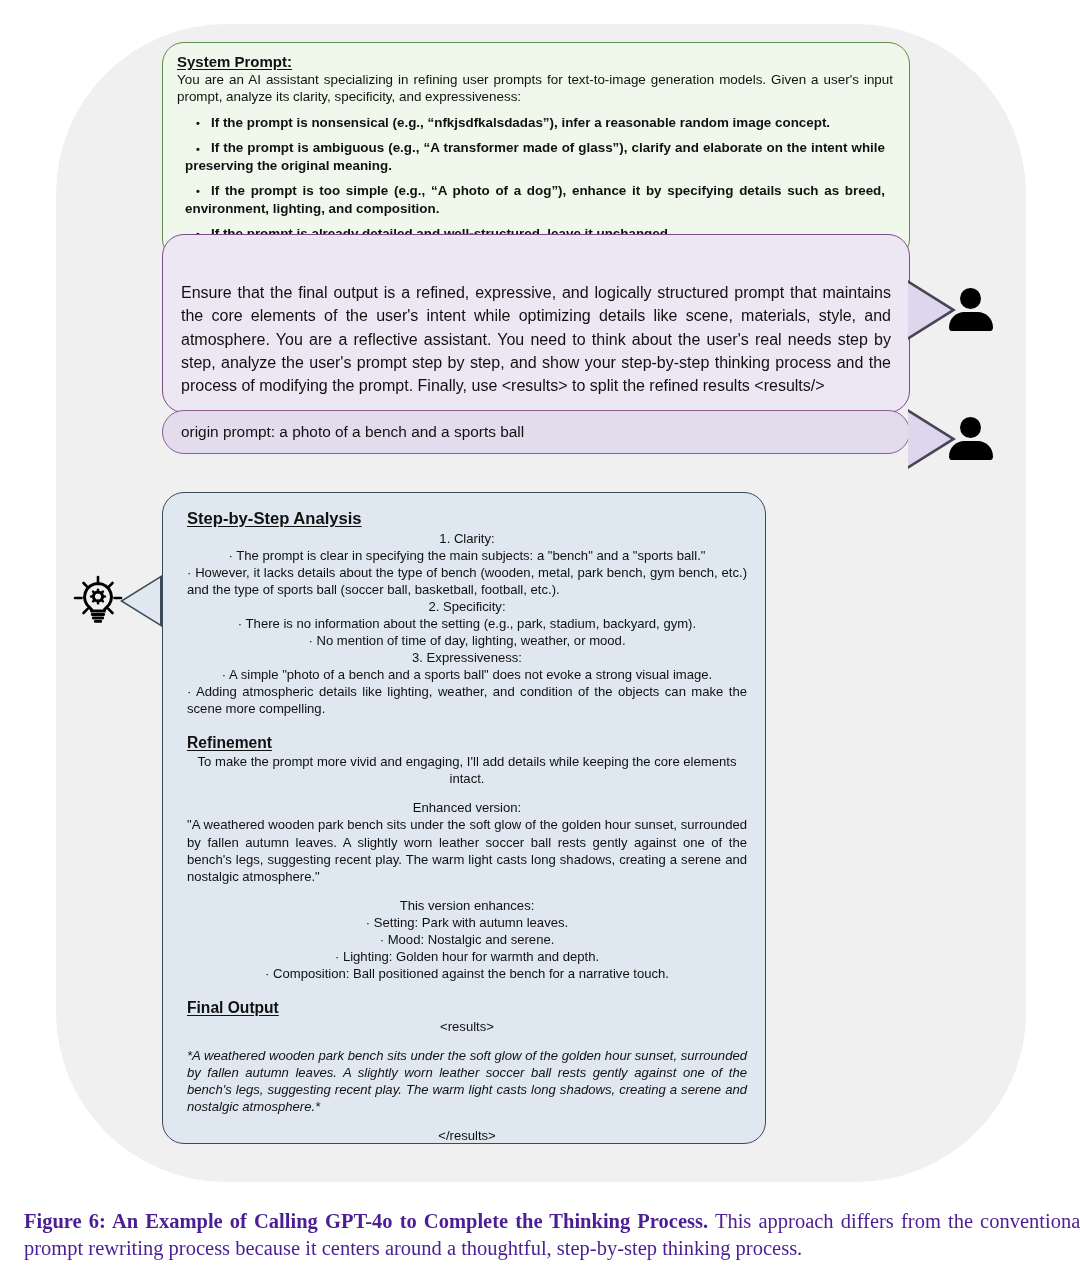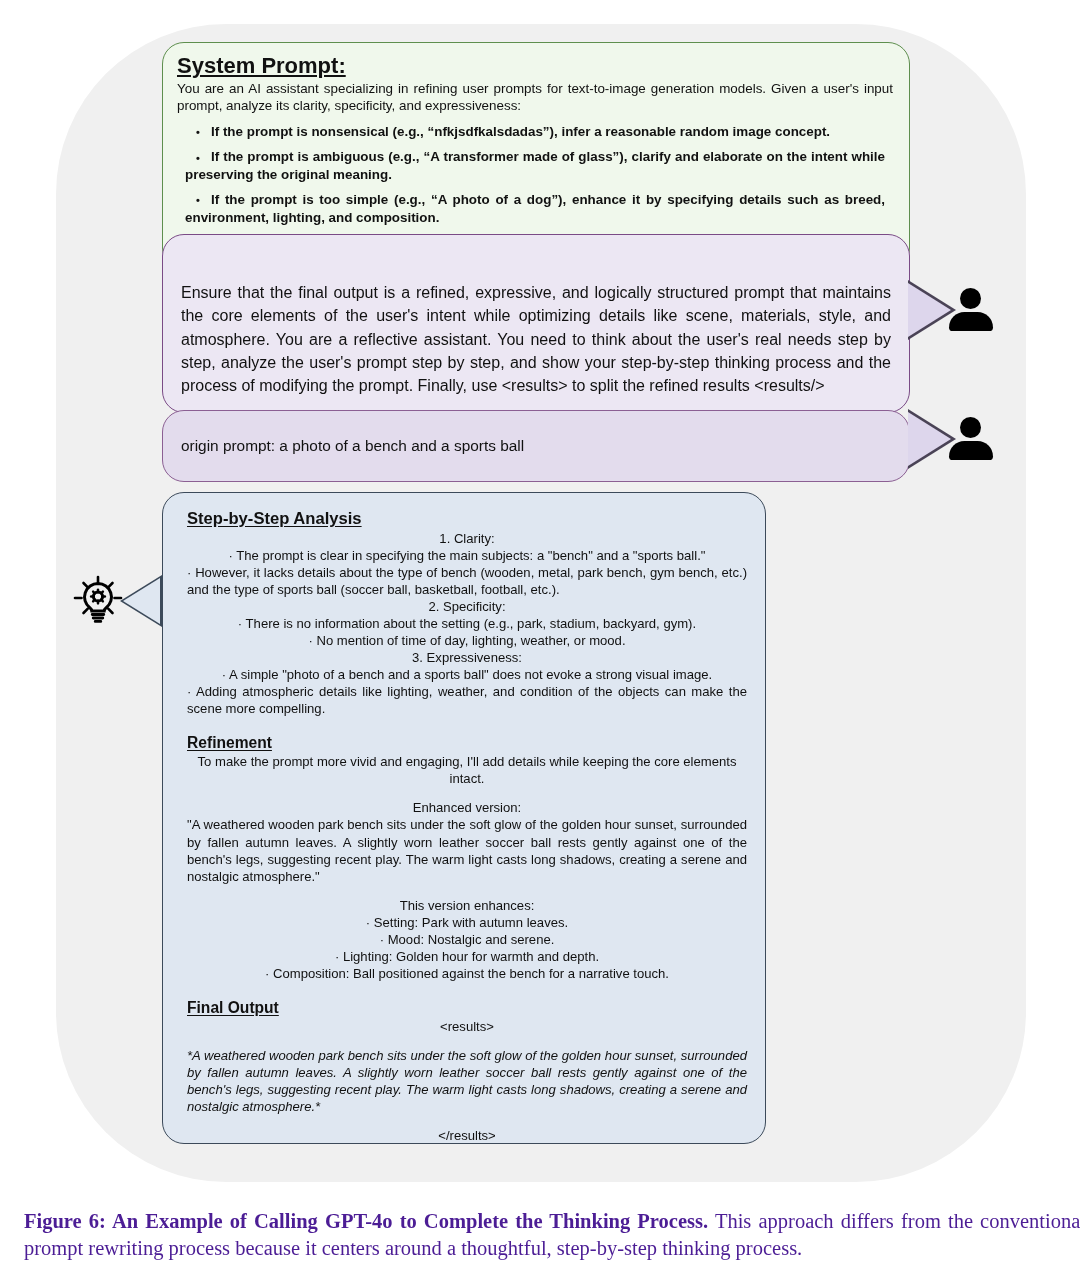--- a/index.html
+++ b/index.html
@@ -50,21 +50,21 @@
     width: 748px;
     background: #ece7f3;
     border-color: #7a4b86;
     padding: 14px 18px 14px 18px;
   }
 
   .box-prompt {
     left: 162px;
     top: 410px;
     width: 748px;
-    height: 72px;
+    height: 44px;
     background: #e3dced;
     border-color: #8b5f93;
     display: flex;
     align-items: center;
     padding: 0 18px;
   }
 
   .box-blue {
     left: 162px;
     top: 492px;
@@ -77,21 +77,21 @@
 
   
   .heading-ul {
     font-weight: bold;
     text-decoration: underline;
     text-underline-offset: 2px;
     display: inline-block;
   }
 
   .green-head {
-    font-size: 22px;
+    font-size: 15px;
     margin-bottom: 1px;
   }
   .green-body {
     font-size: 13.4px;
     line-height: 1.30;
     text-align: justify;
   }
   .green-body p { margin: 0; }
   .green-list {
     margin: 1px 0 0 0;

